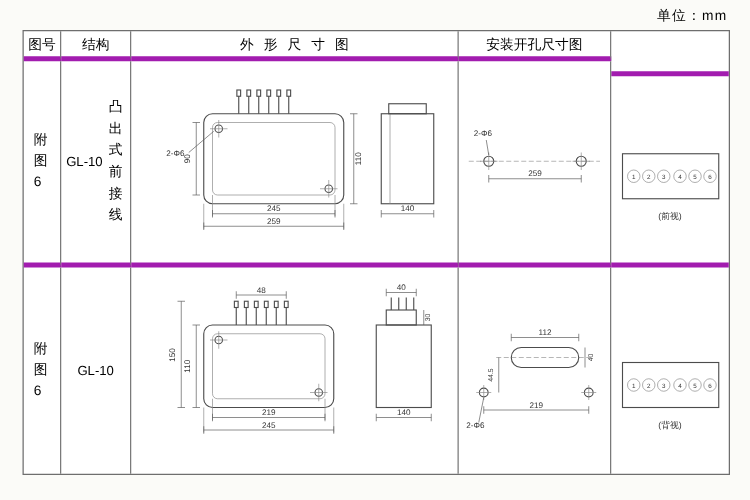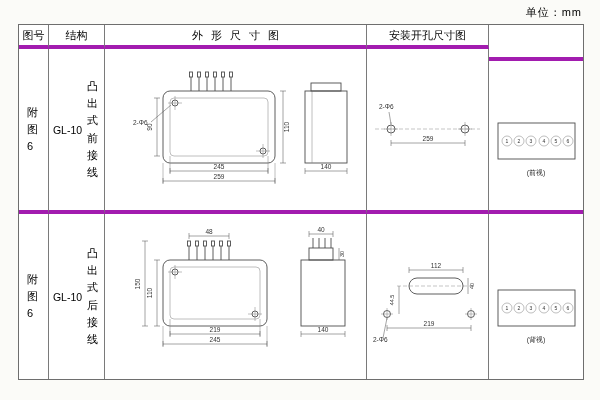--- a/index.html
+++ b/index.html
@@ -157,21 +157,20 @@
         <text class="pn" text-anchor="middle" x="78" y="80">6</text>
         <text class="cap" text-anchor="middle" x="46" y="112">(前视)</text>
       </svg>
     </div>
 
     <div class="c bot">
       <div class="vchars">附图6</div>
     </div>
     <div class="c structcell bot">
       <div class="model">GL-10</div>
-      <div class="vchars">凸出式后接线</div>
     </div>
 
     <div class="c bot">
       <svg width="261" height="165" viewBox="0 0 261 165">
         <g>
           <line class="ln" x1="84" y1="46" x2="84" y2="32"></line>
             <rect class="ln" x="82.5" y="27" width="3" height="5"></rect>
           <line class="ln" x1="92" y1="46" x2="92" y2="32"></line>
             <rect class="ln" x="90.5" y="27" width="3" height="5"></rect>
           <line class="ln" x1="100" y1="46" x2="100" y2="32"></line>

